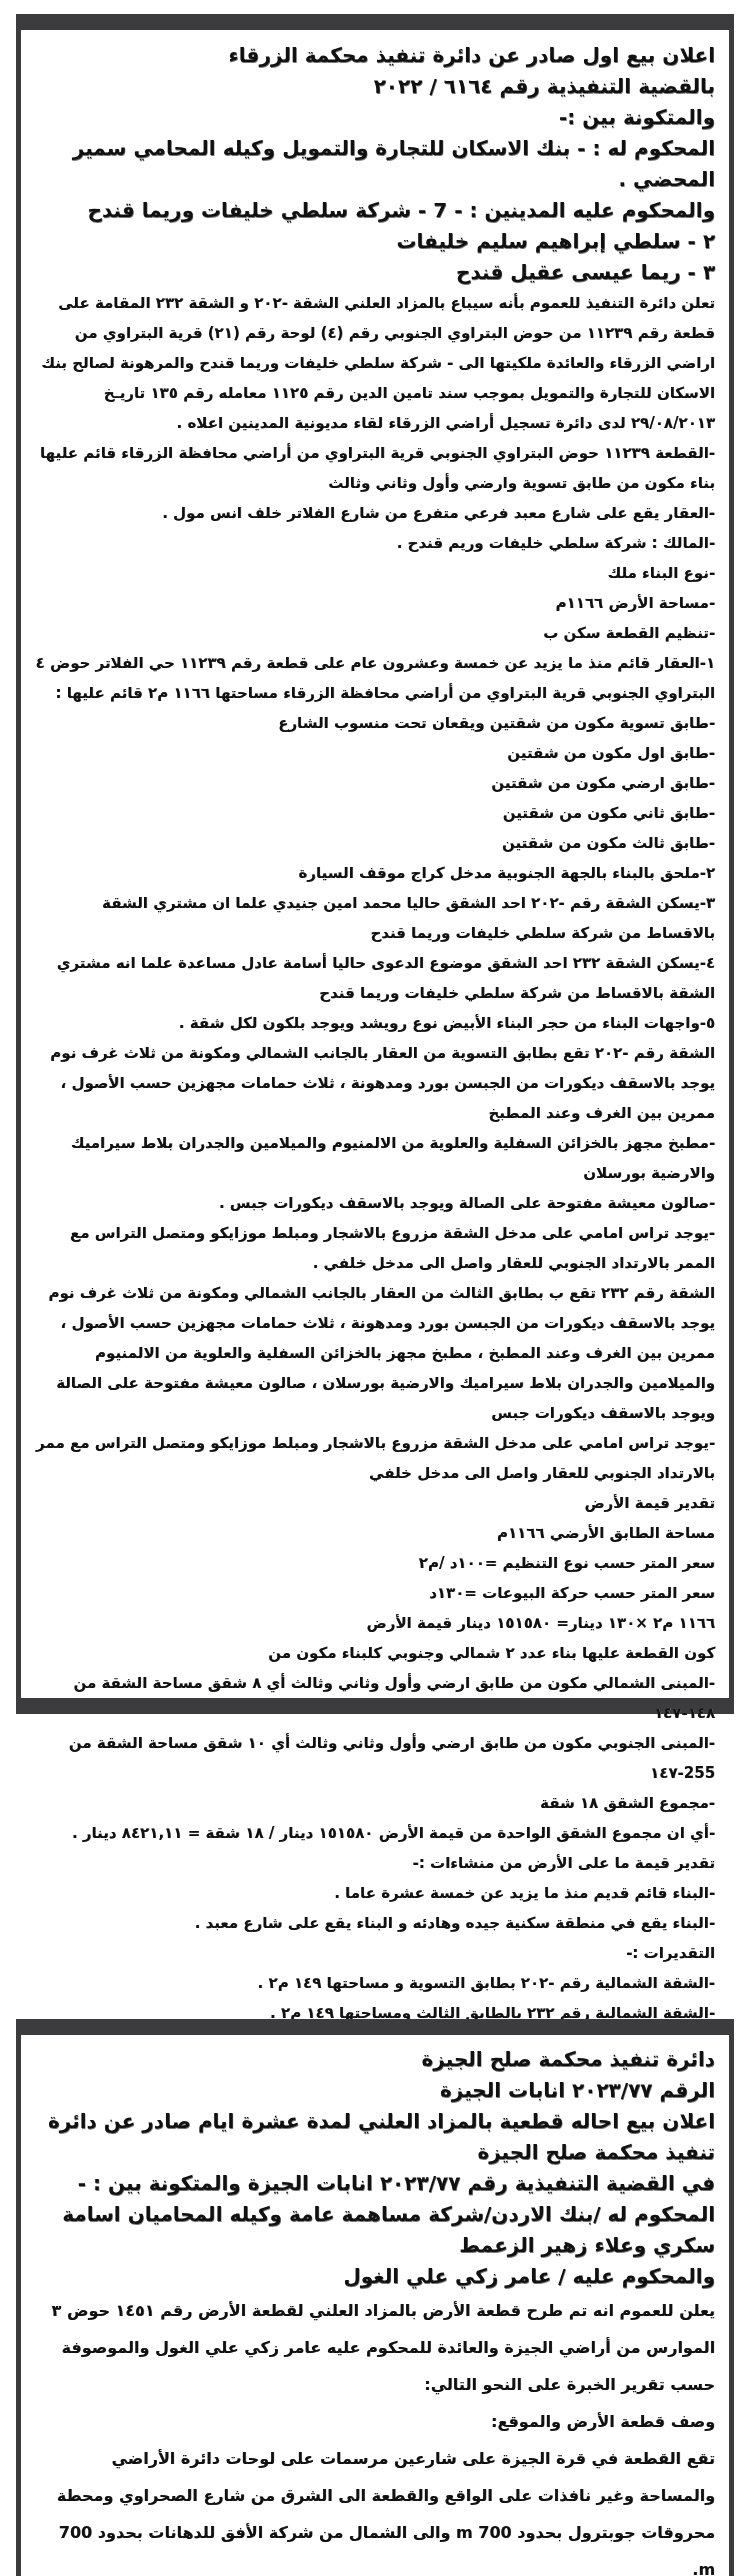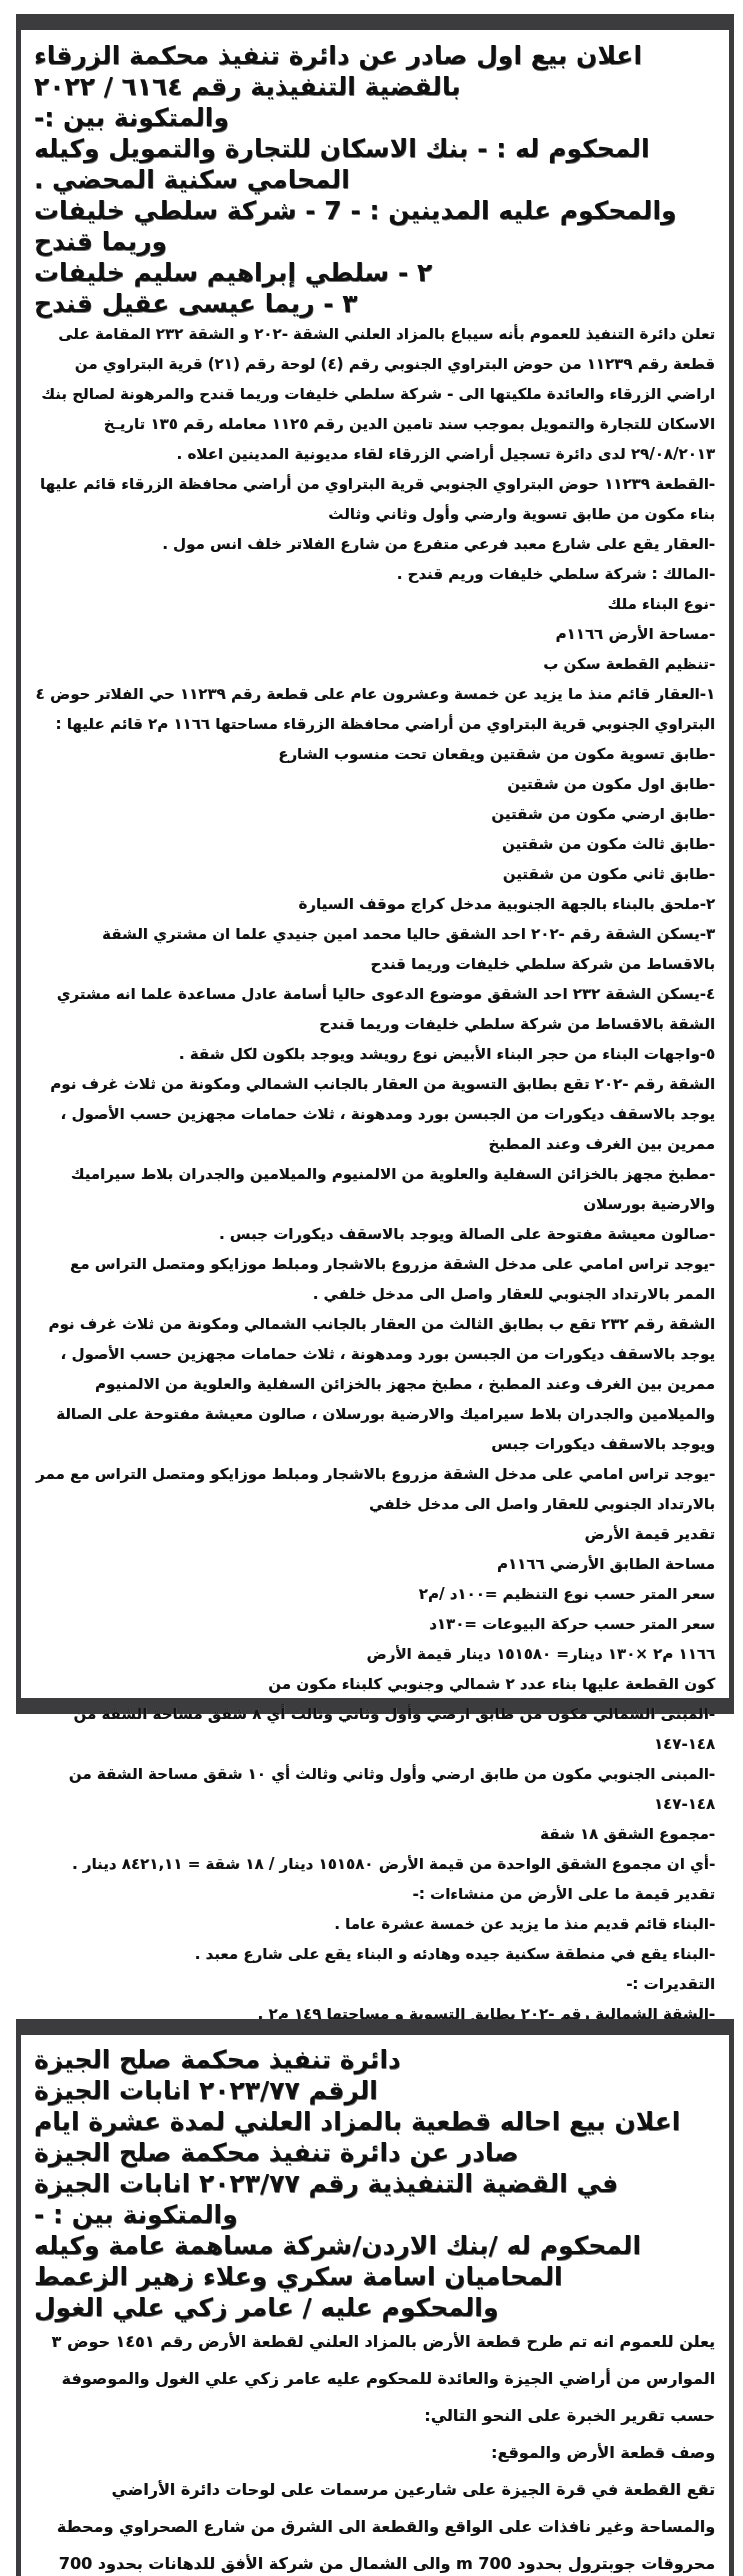--- a/index.html
+++ b/index.html
@@ -10,21 +10,21 @@
                 border:9.3px solid rgba(245,190,150,0.35); background:rgba(240,240,240,0.35); box-sizing:border-box; }
     .wm-text { position:absolute; left:0; top:170px; width:309px; text-align:center; font-size:98px; font-weight:bold;
                color:rgba(200,200,200,0.45); line-height:1; }
     .wm-sub { position:absolute; left:0; top:139px; width:309px; text-align:center; font-size:25px; font-weight:bold; color:rgba(200,200,200,0.5); }
     .notice { position:absolute; left:15.5px; width:718px; box-sizing:border-box; background:#fff;
               border-left:5.2px solid #3c3c3e; border-right:5.2px solid #3c3c3e;
               border-top:16.5px solid #3c3c3e; border-bottom:16.5px solid #3c3c3e; z-index:1; }
     .notice-1 { top:14.4px; height:1700px; }
     .notice-2 { top:2019px; height:742px; }
     .inner { padding:9.3px 13.4px 5.2px 13.4px; position:relative; }
-    .head { text-align:left; font-weight:bold; font-size:25px; line-height:31px; text-shadow:0.5px 0.5px 0.5px #777; }
+    .head { text-align:right; font-weight:bold; font-size:20px; line-height:31px; text-shadow:0.5px 0.5px 0.5px #777; }
     .body-text { font-weight:bold; font-size:15px; line-height:30px; text-align:right; text-shadow:0.3px 0.3px 0.3px #888; }
     .body-text p { margin:0; }
     .lg { line-height:37px; font-size:16px; }
     .signature { font-weight:bold; font-size:15.5px; text-align:left; margin-top:6.2px; padding-left:15.5px; text-shadow:0.3px 0.3px 0.3px #888; }
     .ltr { direction:ltr; unicode-bidi:embed; font-family:"Liberation Sans",sans-serif; font-weight:normal; }
   </style>
 </head>
 <body>
 
 <div class="watermark" style="top:170px;">
@@ -43,57 +43,57 @@
   <div class="wm-clock"></div>
   <div class="wm-text">الساعة</div>
 </div>
 
 <section class="notice notice-1">
   <div class="inner">
     <div class="head">
       <div>اعلان بيع اول صادر عن دائرة تنفيذ محكمة الزرقاء</div>
       <div>بالقضية التنفيذية رقم ٦١٦٤ / ٢٠٢٢</div>
       <div>والمتكونة بين :-</div>
-      <div>المحكوم له : - بنك الاسكان للتجارة والتمويل وكيله المحامي سكنية المحضي .</div>
+      <div>المحكوم له : - بنك الاسكان للتجارة والتمويل وكيله المحامي سمير المحضي .</div>
       <div>والمحكوم عليه المدينين : - 7 - شركة سلطي خليفات وريما قندح</div>
       <div>٢ - سلطي إبراهيم سليم خليفات</div>
       <div>٣ - ريما عيسى عقيل قندح</div>
     </div>
     <div class="body-text">
       <p>تعلن دائرة التنفيذ للعموم بأنه سيباع بالمزاد العلني الشقة -٢٠٢ و الشقة ٢٣٢ المقامة على قطعة رقم ١١٢٣٩ من حوض البتراوي الجنوبي رقم (٤) لوحة رقم (٢١) قرية البتراوي من اراضي الزرقاء والعائدة ملكيتها الى - شركة سلطي خليفات وريما قندح والمرهونة لصالح بنك الاسكان للتجارة والتمويل بموجب سند تامين الدين رقم ١١٢٥ معامله رقم ١٣٥ تاريـخ ٢٩/٠٨/٢٠١٣ لدى دائرة تسجيل أراضي الزرقاء لقاء مديونية المدينين اعلاه .</p>
       <p>-القطعة ١١٢٣٩ حوض البتراوي الجنوبي قرية البتراوي من أراضي محافظة الزرقاء قائم عليها بناء مكون من طابق تسوية وارضي وأول وثاني وثالث</p>
       <p>-العقار يقع على شارع معبد فرعي متفرع من شارع الفلاتر خلف انس مول .</p>
       <p>-المالك : شركة سلطي خليفات وريم قندح .</p>
       <p>-نوع البناء ملك</p>
       <p>-مساحة الأرض ١١٦٦م</p>
       <p>-تنظيم القطعة سكن ب</p>
       <p>١-العقار قائم منذ ما يزيد عن خمسة وعشرون عام على قطعة رقم ١١٢٣٩ حي الفلاتر حوض ٤ البتراوي الجنوبي قرية البتراوي من أراضي محافظة الزرقاء مساحتها ١١٦٦ م٢ قائم عليها :</p>
       <p>-طابق تسوية مكون من شقتين ويقعان تحت منسوب الشارع</p>
       <p>-طابق اول مكون من شقتين</p>
       <p>-طابق ارضي مكون من شقتين</p>
+      <p>-طابق ثاني مكون من شقتين</p>
       <p>-طابق ثالث مكون من شقتين</p>
-      <p>-طابق ثاني مكون من شقتين</p>
       <p>٢-ملحق بالبناء بالجهة الجنوبية مدخل كراج موقف السيارة</p>
       <p>٣-يسكن الشقة رقم -٢٠٢ احد الشقق حاليا محمد امين جنيدي علما ان مشتري الشقة بالاقساط من شركة سلطي خليفات وريما قندح</p>
       <p>٤-يسكن الشقة ٢٣٢ احد الشقق موضوع الدعوى حاليا أسامة عادل مساعدة علما انه مشتري الشقة بالاقساط من شركة سلطي خليفات وريما قندح</p>
       <p>٥-واجهات البناء من حجر البناء الأبيض نوع رويشد ويوجد بلكون لكل شقة .</p>
       <p>الشقة رقم -٢٠٢ تقع بطابق التسوية من العقار بالجانب الشمالي ومكونة من ثلاث غرف نوم يوجد بالاسقف ديكورات من الجبسن بورد ومدهونة ، ثلاث حمامات مجهزين حسب الأصول ، ممرين بين الغرف وعند المطبخ</p>
       <p>-مطبخ مجهز بالخزائن السفلية والعلوية من الالمنيوم والميلامين والجدران بلاط سيراميك والارضية بورسلان</p>
       <p>-صالون معيشة مفتوحة على الصالة ويوجد بالاسقف ديكورات جبس .</p>
       <p>-يوجد تراس امامي على مدخل الشقة مزروع بالاشجار ومبلط موزايكو ومتصل التراس مع الممر بالارتداد الجنوبي للعقار واصل الى مدخل خلفي .</p>
       <p>الشقة رقم ٢٣٢ تقع ب بطابق الثالث من العقار بالجانب الشمالي ومكونة من ثلاث غرف نوم يوجد بالاسقف ديكورات من الجبسن بورد ومدهونة ، ثلاث حمامات مجهزين حسب الأصول ، ممرين بين الغرف وعند المطبخ ، مطبخ مجهز بالخزائن السفلية والعلوية من الالمنيوم والميلامين والجدران بلاط سيراميك والارضية بورسلان ، صالون معيشة مفتوحة على الصالة ويوجد بالاسقف ديكورات جبس</p>
       <p>-يوجد تراس امامي على مدخل الشقة مزروع بالاشجار ومبلط موزايكو ومتصل التراس مع ممر بالارتداد الجنوبي للعقار واصل الى مدخل خلفي</p>
       <p>تقدير قيمة الأرض</p>
       <p>مساحة الطابق الأرضي ١١٦٦م</p>
       <p>سعر المتر حسب نوع التنظيم =١٠٠د /م٢</p>
       <p>سعر المتر حسب حركة البيوعات =١٣٠د</p>
       <p>١١٦٦ م٢ ×١٣٠ دينار= ١٥١٥٨٠ دينار قيمة الأرض</p>
       <p>كون القطعة عليها بناء عدد ٢ شمالي وجنوبي كلبناء مكون من</p>
       <p>-المبنى الشمالي مكون من طابق ارضي وأول وثاني وثالث أي ٨ شقق مساحة الشقة من ١٤٨-١٤٧</p>
-      <p>-المبنى الجنوبي مكون من طابق ارضي وأول وثاني وثالث أي ١٠ شقق مساحة الشقة من ١٤٨-١٤٧</p>
+      <p>-المبنى الجنوبي مكون من طابق ارضي وأول وثاني وثالث أي ١٠ شقق مساحة الشقة من 255-١٤٧</p>
       <p>-مجموع الشقق ١٨ شقة</p>
       <p>-أي ان مجموع الشقق الواحدة من قيمة الأرض ١٥١٥٨٠ دينار / ١٨ شقة = ٨٤٢١,١١ دينار .</p>
       <p>تقدير قيمة ما على الأرض من منشاءات :-</p>
       <p>-البناء قائم قديم منذ ما يزيد عن خمسة عشرة عاما .</p>
       <p>-البناء يقع في منطقة سكنية جيده وهادئه و البناء يقع على شارع معبد .</p>
       <p>التقديرات :-</p>
       <p>-الشقة الشمالية رقم -٢٠٢ بطابق التسوية و مساحتها ١٤٩ م٢ .</p>
       <p>-الشقة الشمالية رقم ٢٣٢ بالطابق الثالث ومساحتها ١٤٩ م٢ .</p>
       <p>-قدر سعر المتر المربع من البناء لطابق التسوية بحوالي ٢٦٠ دينار للمتر المربع لوجود الترسات ، وقدر سعر المتر المربع من البناء للطابق الثالث بحوالي ٢٥٠ دينار للمتر المربع .</p>
       <p>تقدير قيمة الشقة الشمالية بطابق التسوية رقم -٢٠٢ = ١٤٩ م٢×٢٦٠ دينار = ٣٨٧٤٠ دينار دون نصيبها من الأرض</p>

